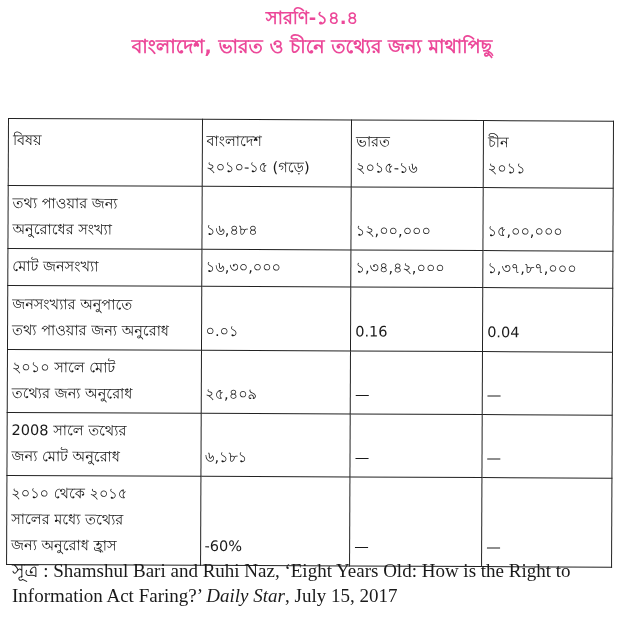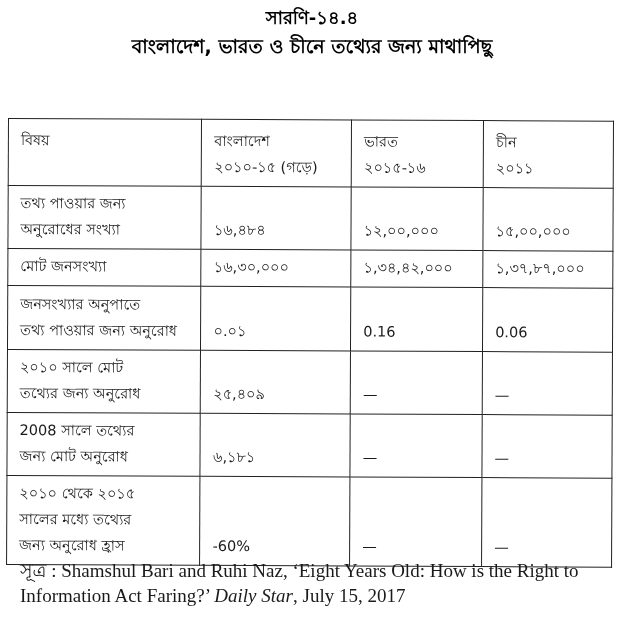--- a/index.html
+++ b/index.html
@@ -3,36 +3,36 @@
 <meta charset="utf-8">
 <style>
   html, body { margin: 0; padding: 0; background: #ffffff; }
   body {
     width: 624px; height: 623px; position: relative; overflow: hidden;
     font-family: "DejaVu Sans", sans-serif; color: #1a1a1a;
   }
   .title-block {
     position: absolute; left: 0; top: 4px; width: 624px; text-align: center;
   }
-  .title-line { font-size: 19px; line-height: 28px; font-weight: bold; color: #000000; }
+  .title-line { font-size: 19px; line-height: 28px; font-weight: bold; color: #ec4899; }
   .title-line.first { font-size: 18px; }
   table.rti {
     position: absolute; left: 8px; top: 118px; width: 606px;
     border-collapse: collapse; transform: rotate(0.25deg); transform-origin: left top;
   }
   table.rti td {
-    border: 1.6px solid #222; vertical-align: bottom; padding: 4px 8px 6px 12px;
+    border: 1.6px solid #222; vertical-align: bottom; padding: 4px 8px 6px 4px;
     font-size: 14.5px; line-height: 26px; color: #1a1a1a;
   }
   table.rti td.head { vertical-align: top; padding-top: 8px; }
   col.c0 { width: 194px; } col.c1 { width: 150px; } col.c2 { width: 132px; } col.c3 { width: 130px; }
   td.val { padding-left: 20px; }
   .line { display: block; }
   .source {
-    position: absolute; left: 20px; top: 558px; width: 600px;
+    position: absolute; left: 12px; top: 558px; width: 600px;
     font-family: "Liberation Serif", serif; font-size: 19px; line-height: 25px; color: #1a1a1a;
   }
   .source .italic { font-style: italic; }
 </style>
 </head>
 <body>
 
 <div class="title-block">
   <div class="title-line first">সারণি-১৪.৪</div>
   <div class="title-line">বাংলাদেশ, ভারত ও চীনে তথ্যের জন্য মাথাপিছু</div>
@@ -83,21 +83,21 @@
     <td class="val">১,৩৭,৮৭,০০০</td>
   </tr>
 
   <tr style="height:64px">
     <td>
       <span class="line">জনসংখ্যার অনুপাতে</span>
       <span class="line">তথ্য পাওয়ার জন্য অনুরোধ</span>
     </td>
     <td class="val">০.০১</td>
     <td class="val">0.16</td>
-    <td class="val">0.06</td>
+    <td class="val">0.04</td>
   </tr>
 
   <tr style="height:62px">
     <td>
       <span class="line">২০১০ সালে মোট</span>
       <span class="line">তথ্যের জন্য অনুরোধ</span>
     </td>
     <td class="val">২৫,৪০৯</td>
     <td class="val">—</td>
     <td class="val">—</td>

